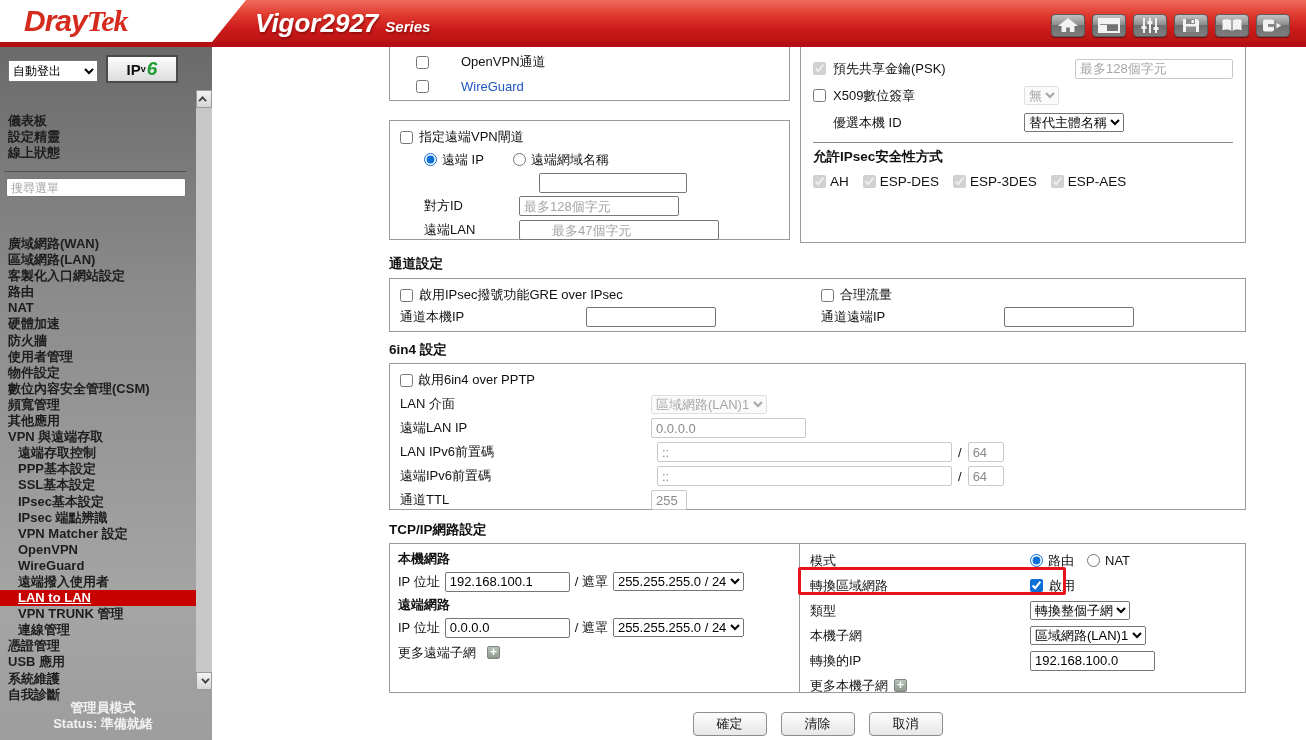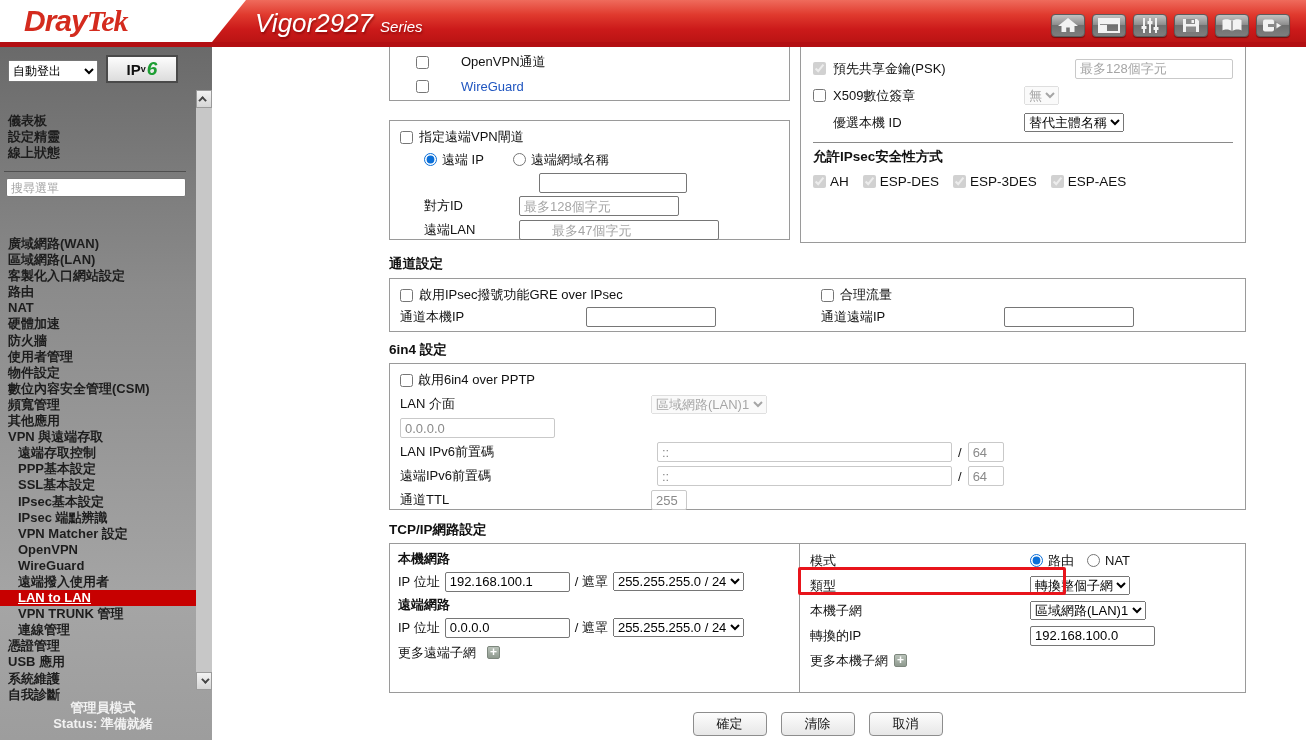--- a/index.html
+++ b/index.html
@@ -7,21 +7,21 @@
     font-family:"Liberation Sans","DejaVu Sans",sans-serif; font-size:13px; color:#111; background:#fff; }
 
   
   #header { position:absolute; left:0; top:0; width:1306px; height:47px; background:#fff; z-index:20; }
   #banner { position:absolute; left:212px; top:0; right:0; height:42px;
     background:linear-gradient(180deg,#ef6b5c 0%,#e03a2e 35%,#cb1a1a 70%,#bb1414 100%);
     clip-path:polygon(34px 0,100% 0,100% 100%,0 100%); }
   #redstripe { position:absolute; left:0; top:42px; width:100%; height:5px; background:#b30f12; }
   #brand { position:absolute; left:24px; top:4px; font-size:30px; font-weight:bold; font-style:italic; color:#d42b1e; letter-spacing:-1px; }
   #brand .tek { font-family:"Liberation Serif","DejaVu Serif",serif; font-weight:bold; }
-  #prodtitle { position:absolute; left:255px; top:8px; color:#fff; font-style:italic; font-weight:normal;
+  #prodtitle { position:absolute; left:255px; top:8px; color:#fff; font-style:italic; font-weight:bold;
     text-shadow:1px 2px 2px rgba(100,0,0,.5); }
   #prodtitle .big { font-size:26px; letter-spacing:0; }
   #prodtitle .small { font-size:15px; margin-left:7px; }
   #toolbar { position:absolute; right:16px; top:14px; display:flex; gap:7px; }
   .tool { width:34px; height:23px; border-radius:4px; border:1px solid #5c5c5c;
     background:linear-gradient(180deg,#c2c2c2 0%,#8f8f8f 45%,#6f6f6f 50%,#7e7e7e 100%);
     display:flex; align-items:center; justify-content:center; box-shadow:0 1px 1px rgba(0,0,0,.4); cursor:pointer; }
   .tool svg { display:block; }
 
   
@@ -348,20 +348,21 @@
   <div id="box6" class="box">
     <div class="row r gap5">
       <input type="checkbox" style="">
       <span class="lbl">啟用6in4 over PPTP</span>
     </div>
     <div class="row r">
       <span class="lbl cap">LAN 介面</span>
       <select disabled=""><option>區域網路(LAN)1</option></select>
     </div>
     <div class="row r">
+      <span class="lbl cap">遠端LAN IP</span>
       <input type="text" disabled="" style="width: 155px;" value="0.0.0.0">
     </div>
     <div class="row r gap6">
       <span class="lbl cap">LAN IPv6前置碼</span>
       <input type="text" disabled="" style="width: 295px;" value="::">
       <span class="lbl">/</span>
       <input type="text" disabled="" style="width: 36px;" value="64">
     </div>
     <div class="row r gap6">
       <span class="lbl cap">遠端IPv6前置碼</span>
@@ -401,20 +402,27 @@
       <div class="row r">
         <span class="lbl cap">模式</span>
         <span class="row gap5">
           <input type="radio" name="mode" checked="" style="">
           <span class="lbl">路由</span>
           <input type="radio" name="mode" style="margin-left: 8px;">
           <span class="lbl">NAT</span>
         </span>
       </div>
       <div class="row r">
+        <span class="lbl cap">轉換區域網路</span>
+        <span class="row gap6">
+          <input type="checkbox" checked="" style="">
+          <span class="lbl">啟用</span>
+        </span>
+      </div>
+      <div class="row r">
         <span class="lbl cap">類型</span>
         <select><option>轉換整個子網</option></select>
       </div>
       <div class="row r">
         <span class="lbl cap">本機子網</span>
         <select><option>區域網路(LAN)1</option></select>
       </div>
       <div class="row r">
         <span class="lbl cap">轉換的IP</span>
         <input type="text" style="width: 125px;" value="192.168.100.0">

